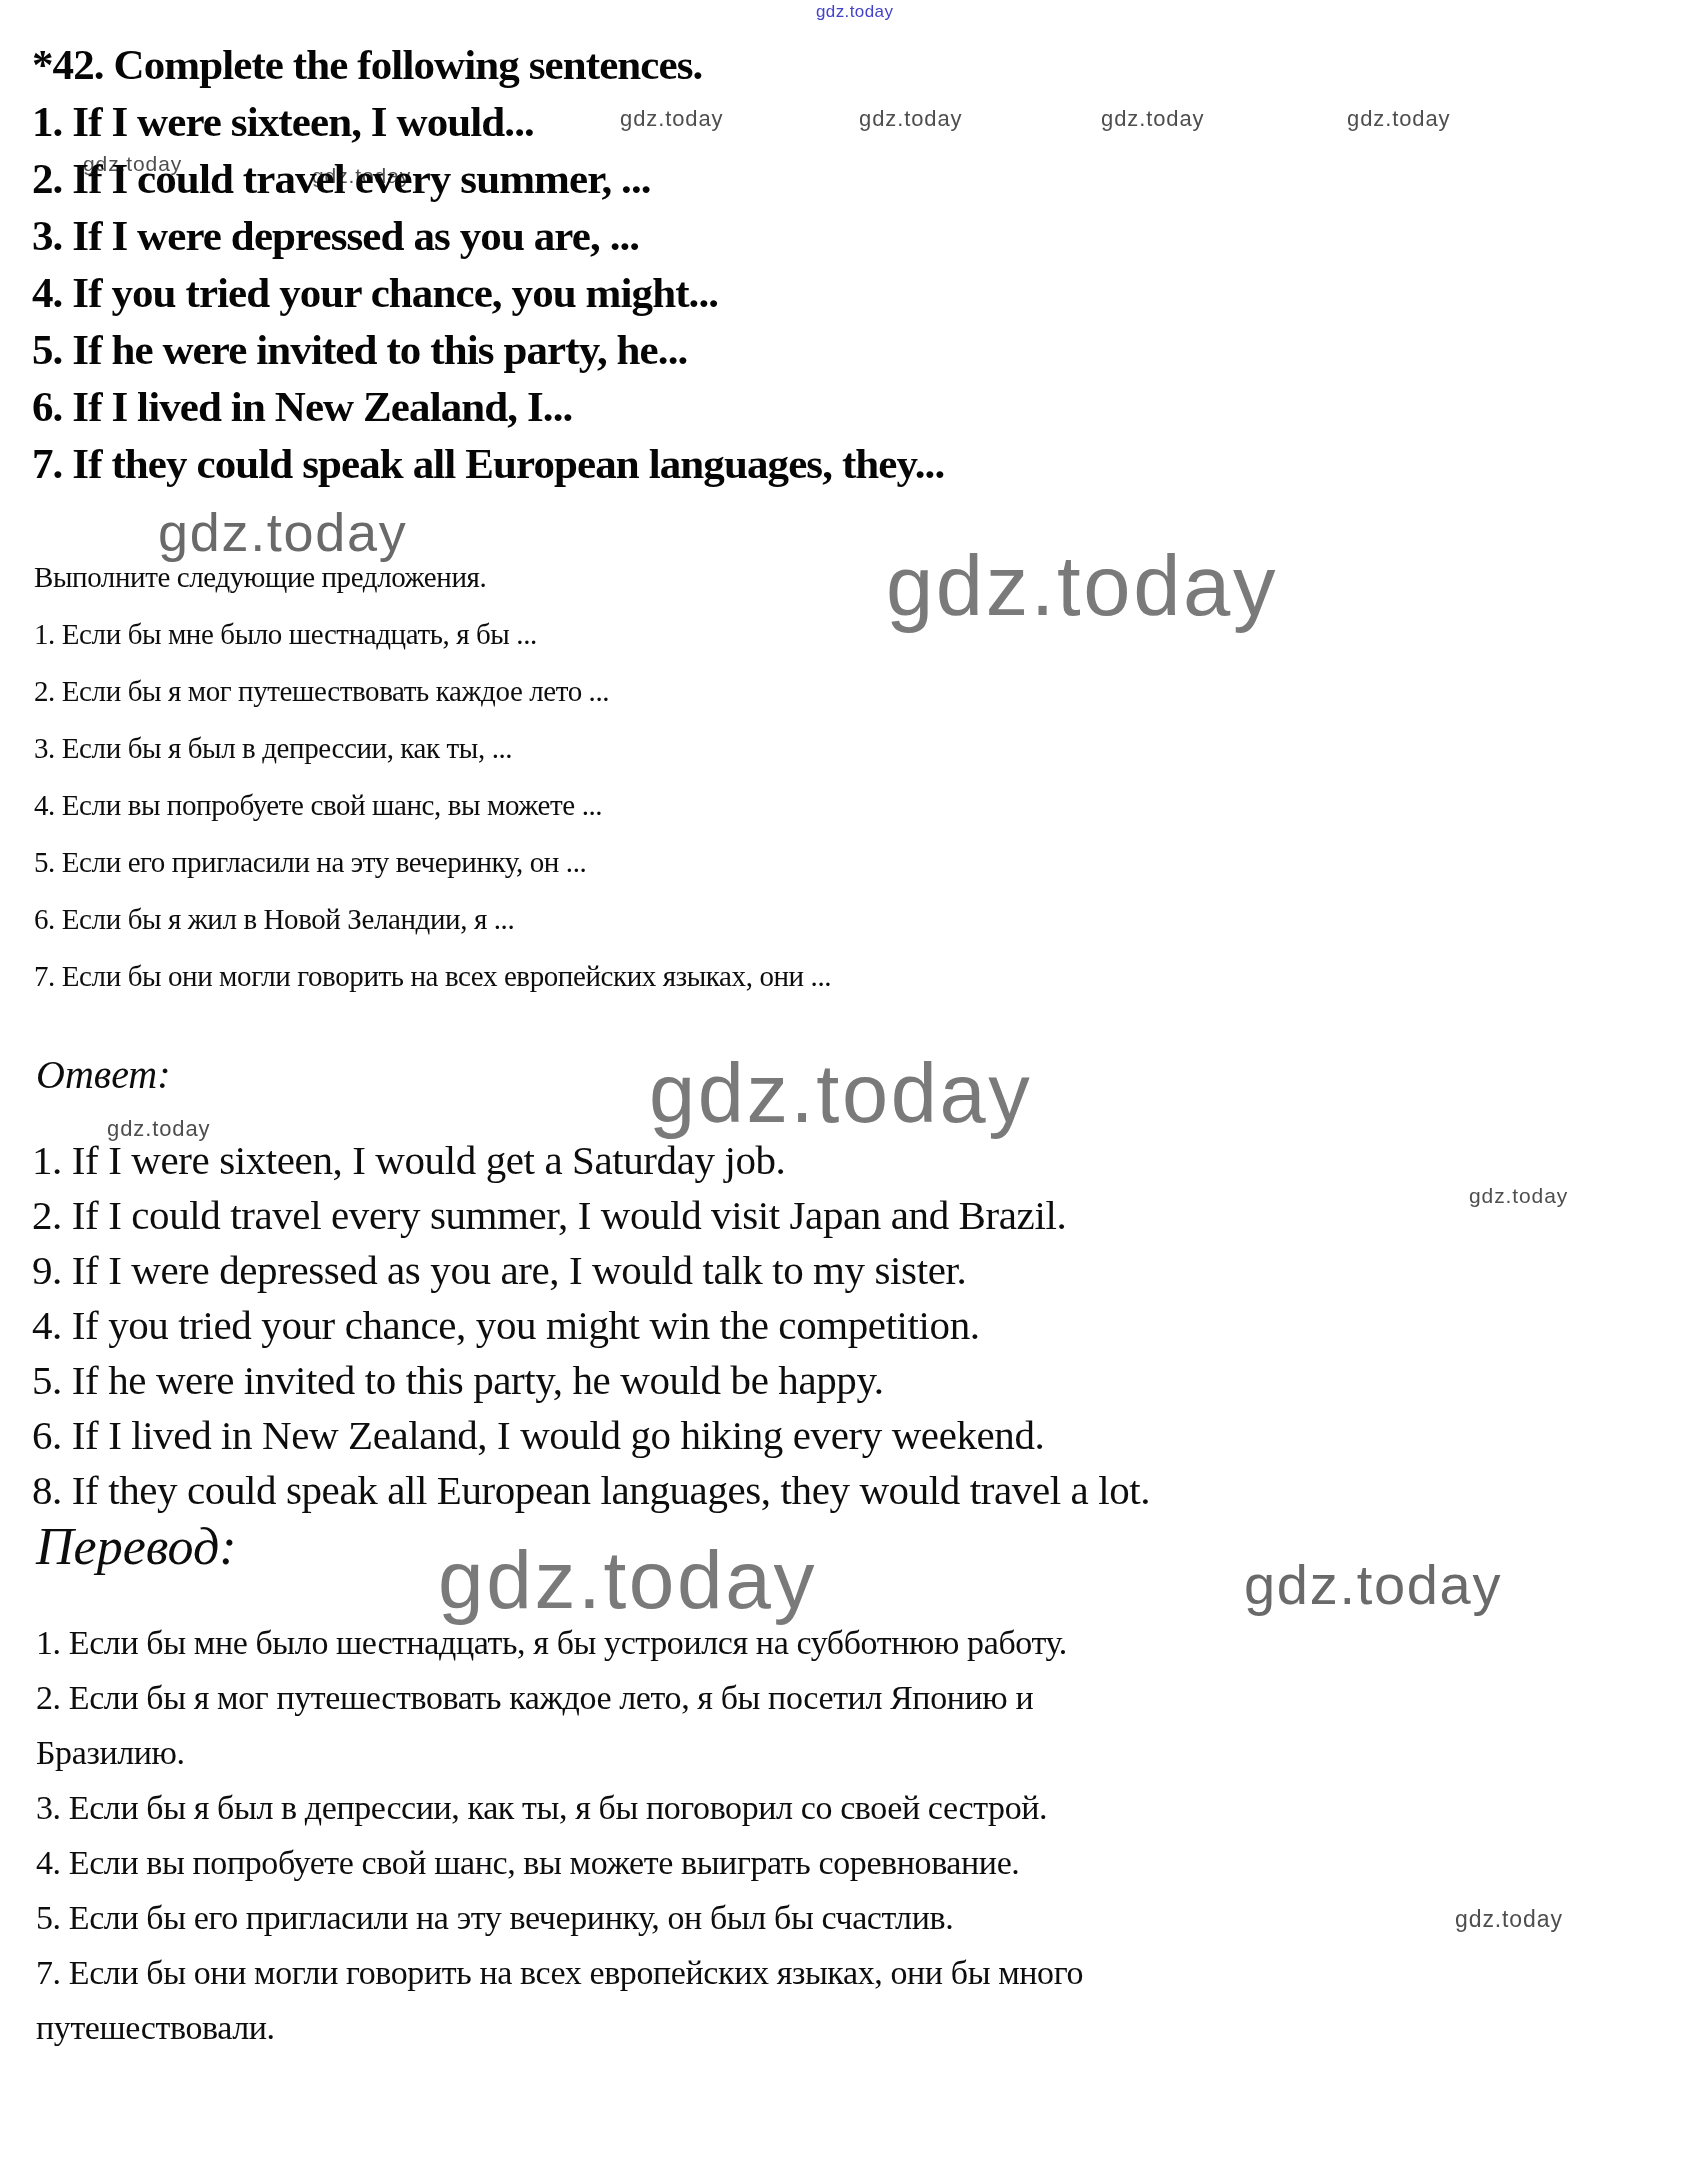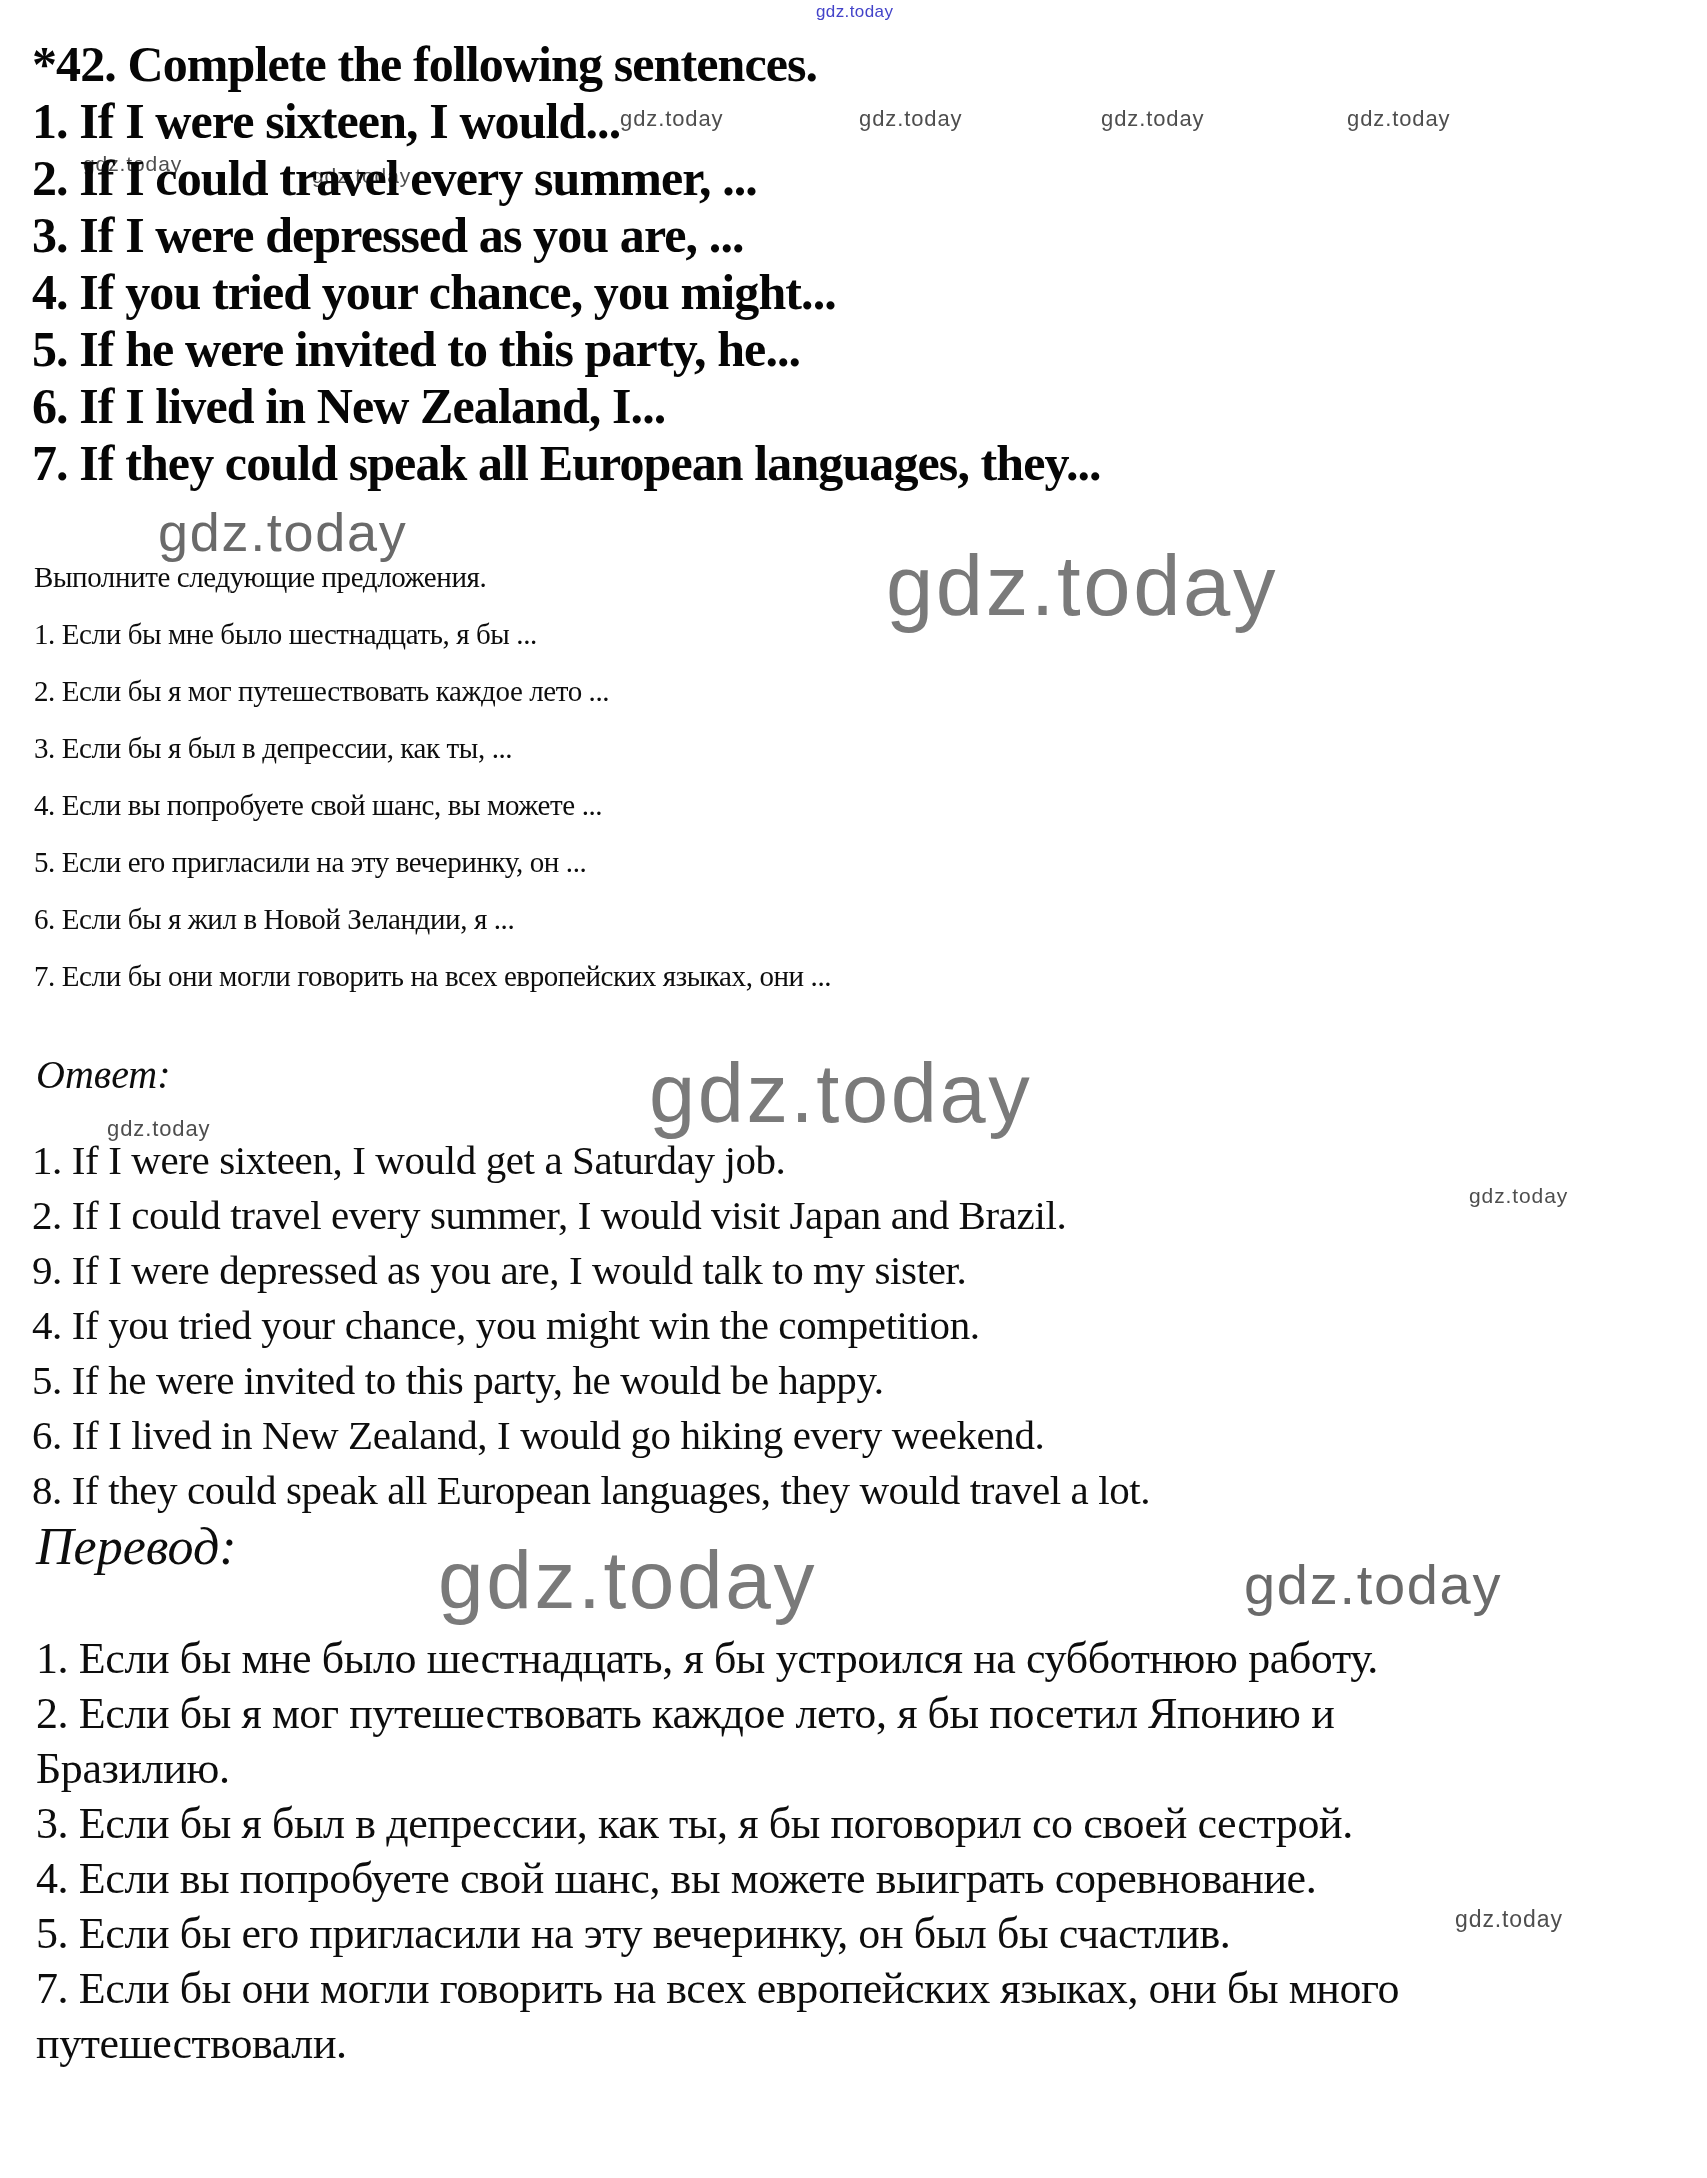--- a/index.html
+++ b/index.html
@@ -8,29 +8,29 @@
     background:#ffffff;
     position:relative;
     overflow:hidden;
     font-family:"Liberation Serif", serif;
     color:#0d0d0d;
   }
   .page{position:absolute;inset:0;padding-left:32px;}
   section,.label{position:absolute;white-space:nowrap;z-index:2;}
 
   
-  .en-task{left:32px;top:36px;font-weight:bold;font-size:50px;line-height:57px;letter-spacing:-0.9px;color:#060606;}
+  .en-task{left:32px;top:36px;font-weight:bold;font-size:43px;line-height:57px;letter-spacing:-0.9px;color:#060606;}
   
   .ru-task{left:34px;top:549px;font-size:29px;line-height:57px;letter-spacing:-0.4px;}
   
   .answer-label{left:36px;top:1049px;font-style:italic;font-size:40px;line-height:51px;}
   .answers{left:32px;top:1133px;font-size:41px;line-height:55px;letter-spacing:-0.4px;}
   
   .translation-label{left:36px;top:1521px;font-style:italic;font-size:52px;line-height:51px;}
-  .translations{left:36px;top:1615px;font-size:44px;line-height:55px;letter-spacing:-0.4px;margin-top:16px;}
+  .translations{left:36px;top:1615px;font-size:34px;line-height:55px;letter-spacing:-0.4px;}
 
   
   .wm{
     position:absolute;z-index:1;white-space:nowrap;
     font-family:"Liberation Sans", sans-serif;
     letter-spacing:0.9px;
   }
   .wm-small{font-size:22px;color:#4e4e4e;}
   .wm-med{font-size:54px;color:#6a6a6a;letter-spacing:1.7px;}
   .wm-big{font-size:83px;color:#7a7a7a;letter-spacing:2.6px;}

